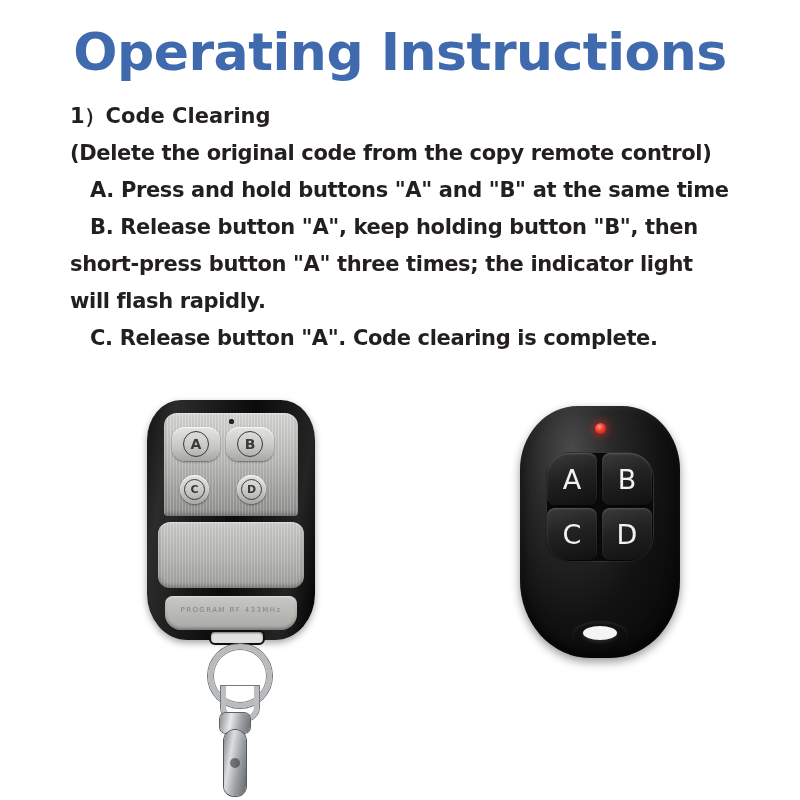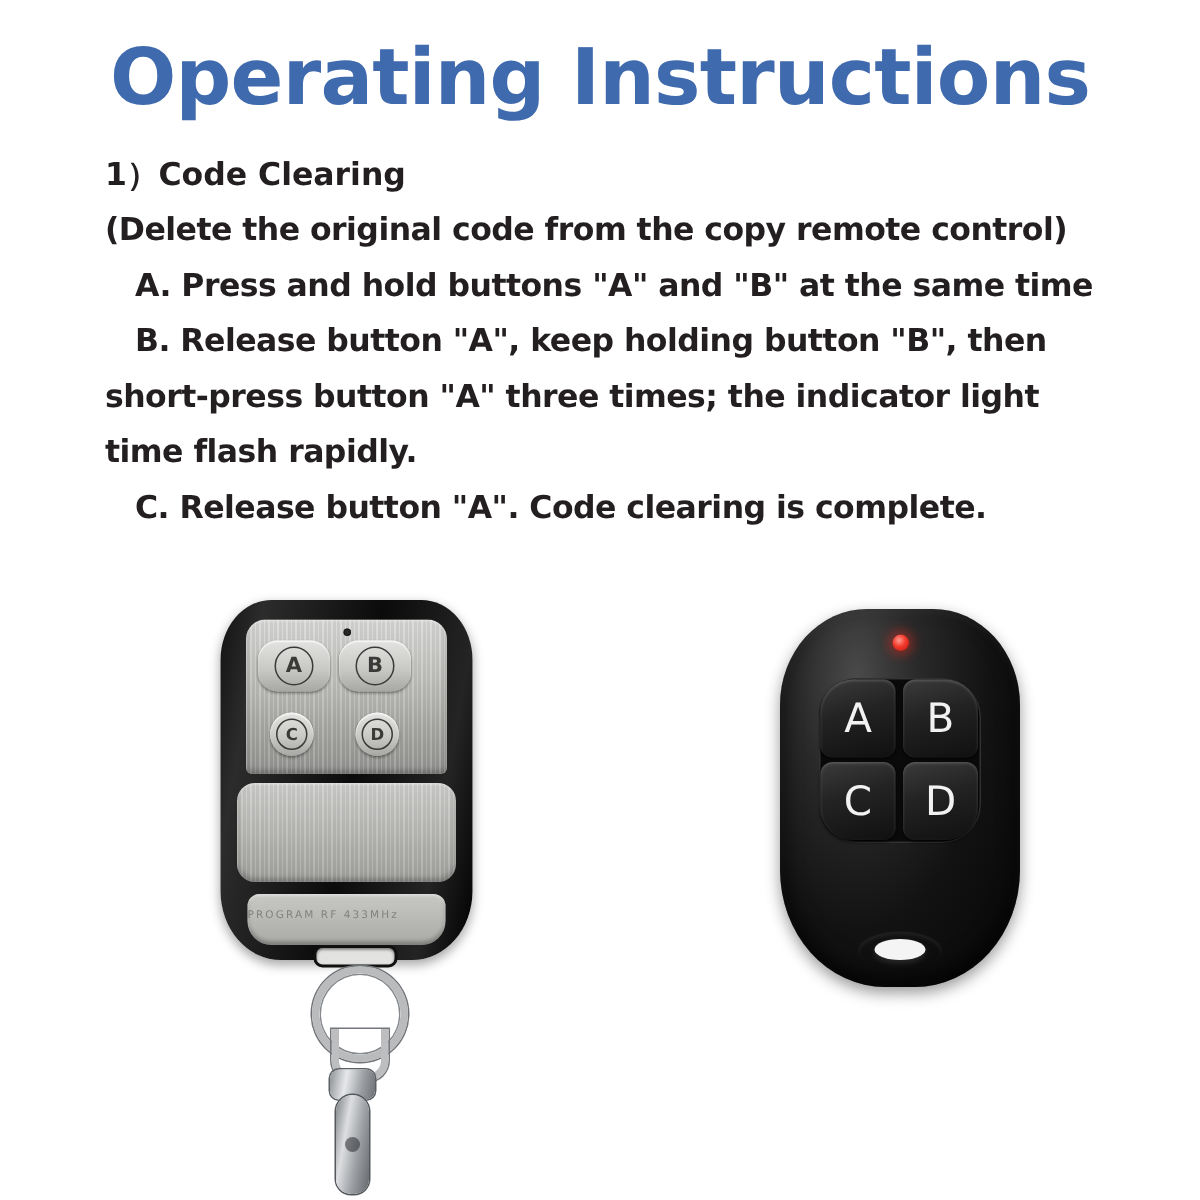--- a/index.html
+++ b/index.html
@@ -97,21 +97,21 @@
     position: absolute;
     left: 18px; top: 196px;
     width: 132px; height: 34px;
     border-radius: 8px 8px 16px 16px;
     background: linear-gradient(180deg,#c8c8c5 0%,#a9a9a6 100%);
     box-shadow: inset 0 1px 2px rgba(255,255,255,.5), inset 0 -2px 3px rgba(0,0,0,.3);
   }
   .sil-lowtext {
     position: absolute;
     left: 0; top: 10px; width: 100%;
-    text-align: left;
+    text-align: center;
     font-size: 7px;
     letter-spacing: 1.4px;
     color: rgba(90,90,88,.6);
     font-family: "DejaVu Sans", sans-serif;
   }
   .sil-led {
     position: absolute;
     left: 50%; top: 6px;
     width: 5px; height: 5px;
     margin-left: -2.5px;
@@ -249,21 +249,21 @@
 <body>
 
 <div id="title">Operating Instructions</div>
 
 <div id="instructions">
   <div class="line head">1）Code Clearing</div>
   <div class="line">(Delete the original code from the copy remote control)</div>
   <div class="line indent">A. Press and hold buttons "A" and "B" at the same time</div>
   <div class="line indent">B. Release button "A", keep holding button "B", then</div>
   <div class="line">short-press button "A" three times; the indicator light</div>
-  <div class="line">time flash rapidly.</div>
+  <div class="line">will flash rapidly.</div>
   <div class="line indent">C. Release button "A". Code clearing is complete.</div>
 </div>
 
 <div id="remote-stage">
 
   <div id="remote-silver">
     <div class="sil-body"></div>
     <div class="sil-keypad">
       <div class="sil-led"></div>
       <div class="sil-btn big a">

